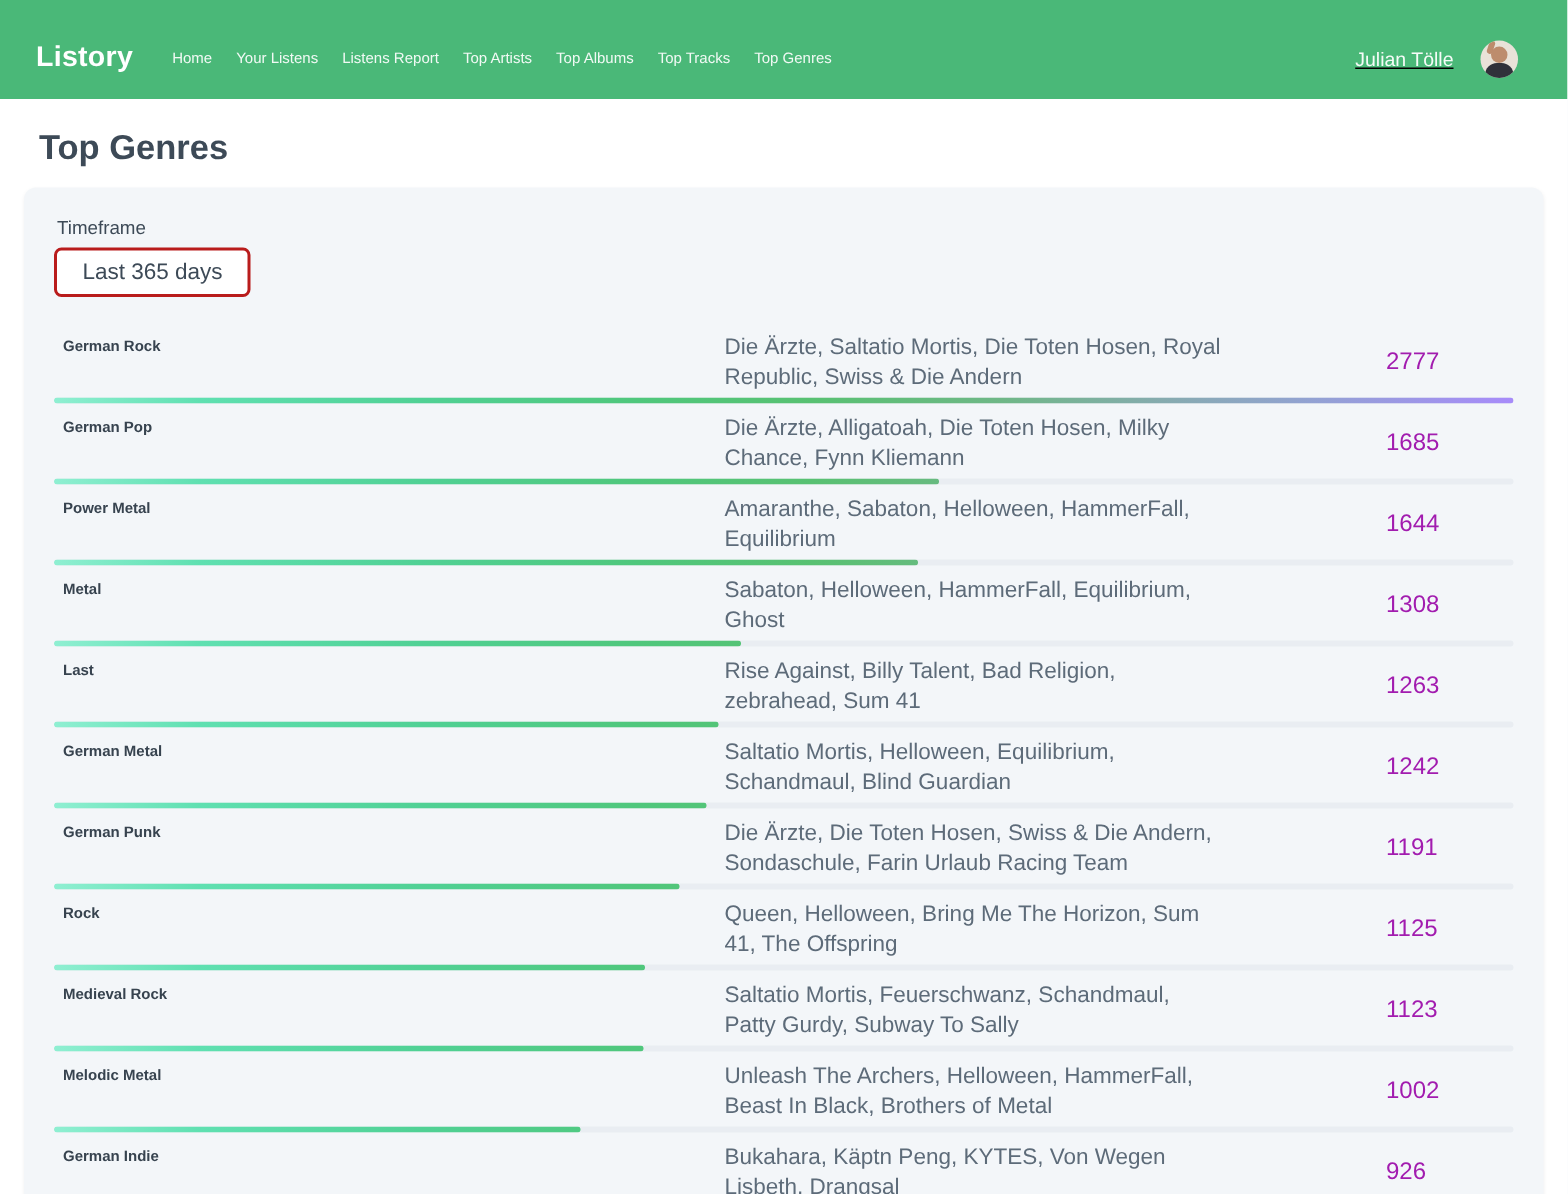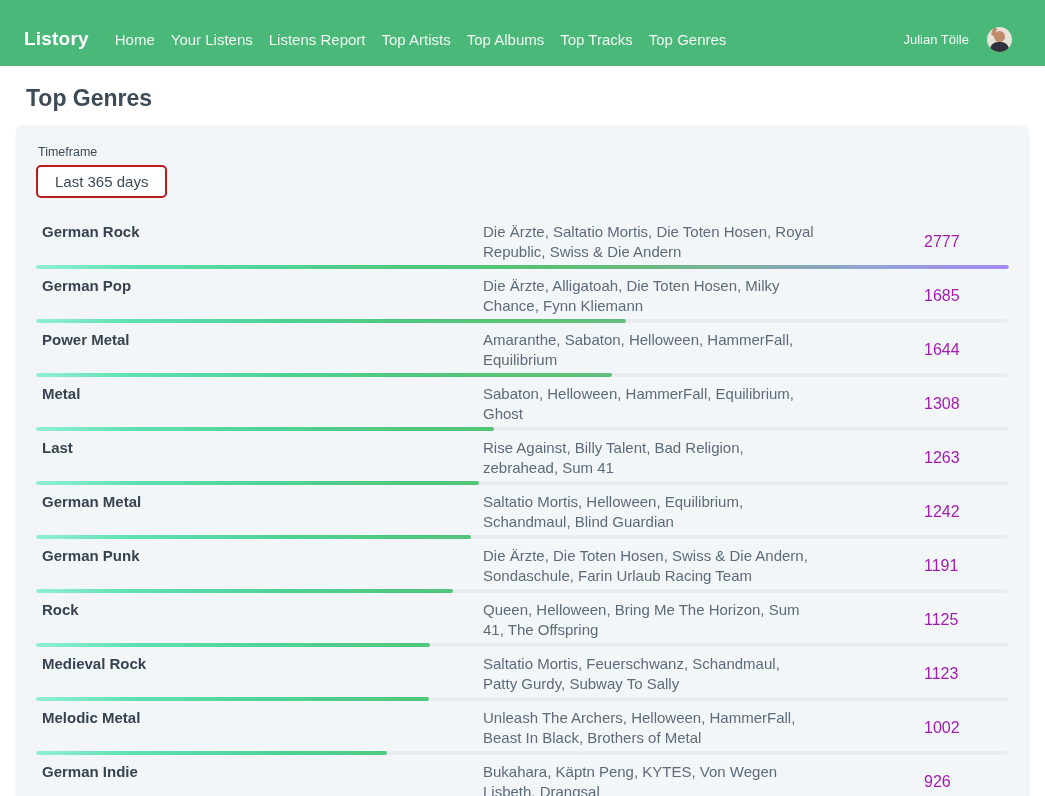--- a/index.html
+++ b/index.html
@@ -5,23 +5,23 @@
   * { margin:0; padding:0; box-sizing:border-box; }
   html,body { width:1045px; height:796px; overflow:hidden; background:#fff;
     font-family:"Liberation Sans","DejaVu Sans",sans-serif; }
 
   
   .navbar { height:66px; background:#4ab878; display:flex; align-items:center;
     padding:12px 33px 0 24px; }
   .brand { color:#ffffff; font-size:19px; font-weight:700; letter-spacing:.2px;
     margin-right:26px; cursor:pointer; }
   .nav-links { display:flex; align-items:center; gap:16px; }
-  .nav-link { color:rgba(255,255,255,.92); font-size:15px; cursor:pointer;
+  .nav-link { color:rgba(255,255,255,.92); font-size:10px; cursor:pointer;
     white-space:nowrap;text-align:center; }
-  .nav-right { margin-left:auto; display:flex; align-items:center; gap:18px; }
+  .nav-right { margin-left:auto; display:flex; align-items:center; gap:18px;text-decoration:underline; }
   .nav-user { color:rgba(255,255,255,.95); font-size:13px; }
   .avatar { width:25px; height:25px; border-radius:50%; background:#e9e2d8;
     position:relative; overflow:hidden; cursor:pointer; flex:none; }
   .avatar .head { position:absolute; width:11px; height:11px; border-radius:50%;
     background:#bd8c6d; left:7px; top:4px; }
   .avatar .arm { position:absolute; width:4px; height:9px; border-radius:2px;
     background:#bd8c6d; left:5px; top:0px; transform:rotate(18deg); }
   .avatar .body { position:absolute; width:19px; height:11px;
     border-radius:8px 8px 0 0; background:#30313a; left:3px; bottom:-1px; }
 
@@ -36,21 +36,21 @@
   .filter-select { display:inline-flex; align-items:center; height:33px;
     padding:0 17px; background:#ffffff; border:2px solid #b91c1c;
     border-radius:5px; font-size:15px; color:#3d4a57; cursor:pointer;
     font-family:inherit; }
 
   
   .genre-table { margin-top:17px; }
   .row { }
   .row-content { display:grid; grid-template-columns:447px 441px 1fr;
     padding-top:7px; min-height:40px; }
-  .cell-genre { font-size:15px; font-weight:600; color:#37434f;
+  .cell-genre { font-size:10px; font-weight:600; color:#37434f;
     line-height:20px; padding-left:6px; }
   .cell-artists { font-size:15px; color:#5d6b79; line-height:20px;
     max-width:332px; }
   .cell-count { font-size:16px; color:#a21caf; display:flex;
     align-items:center; }
   .row-bar { height:4px; margin-top:3px; background:#e9edf2; border-radius:2px;
     overflow:hidden; }
   .row-bar-fill { height:100%; border-radius:2px;
     background-image:linear-gradient(90deg,
       #8fefd2 0%, #5fe0b1 10%, #50d195 25%, #4fc77c 40%, #58c172 52%,

